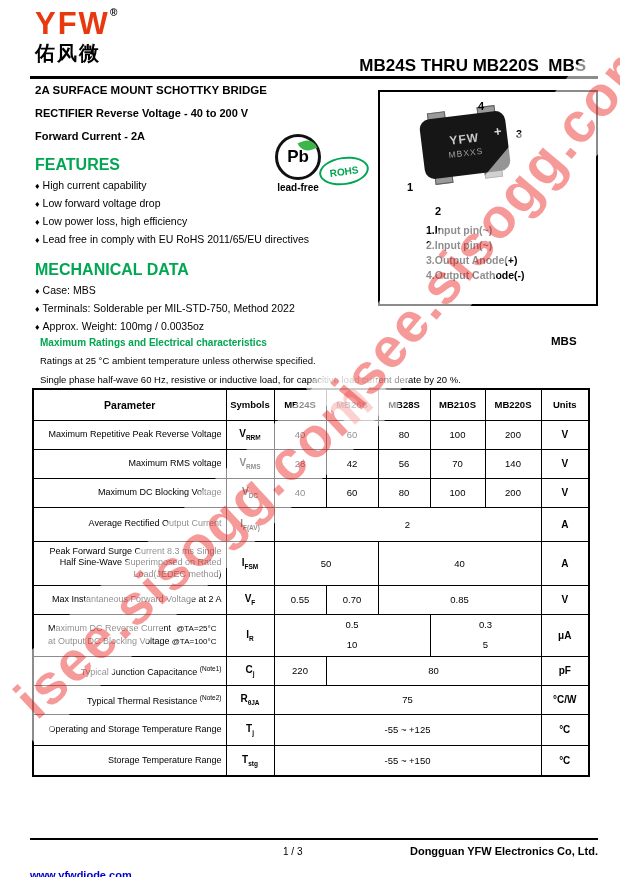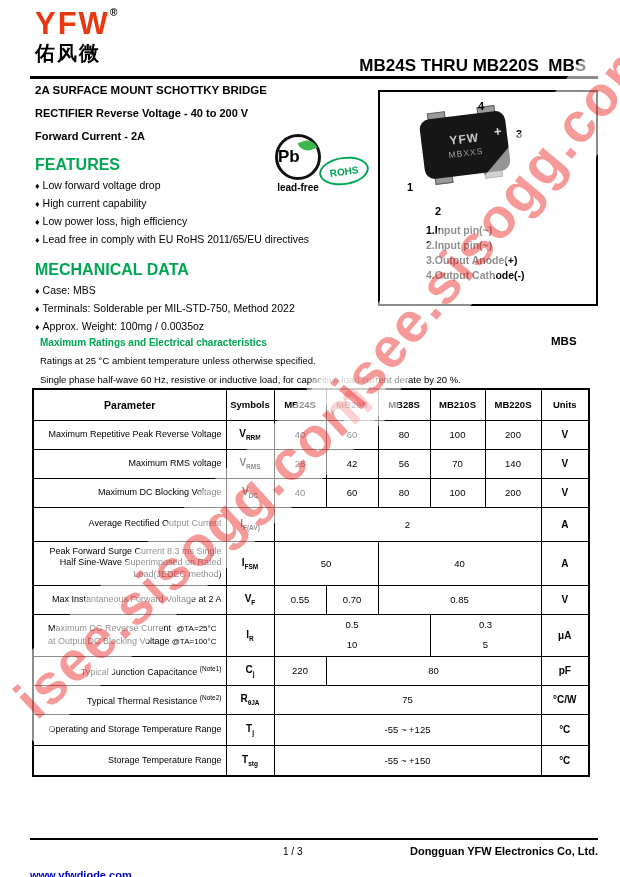--- a/index.html
+++ b/index.html
@@ -19,21 +19,21 @@
   .left-col{position:absolute;left:35px;top:84px;width:340px;}
   .prod-heading{font-size:11.5px;font-weight:bold;}
   .prod-line{font-size:11px;font-weight:bold;margin-top:11px;}
   .sec-heading{font-size:16px;font-weight:bold;color:#00a651;margin-top:14px;margin-bottom:5px;}
   .b-item{font-size:10.5px;margin-top:4px;line-height:13px;}
   .diamond{font-size:9px;margin-right:3px;}
 
   
   .pb-badge{position:absolute;left:270px;top:134px;width:56px;text-align:center;}
   .pb-circle{position:relative;width:46px;height:46px;border:3px solid #111;border-radius:50%;
-             margin:0 auto;display:flex;align-items:center;justify-content:flex-start;}
+             margin:0 auto;display:flex;align-items:center;justify-content:center;}
   .pb-leaf{position:absolute;right:2px;top:3px;width:17px;height:11px;background:#3db54a;
            border-radius:0 11px 0 11px;transform:rotate(-20deg);}
   .pb-text{position:relative;font-size:17px;font-weight:bold;z-index:1;}
   .pb-caption{margin-top:2px;font-size:10px;font-weight:bold;}
   .rohs-badge{position:absolute;left:319px;top:157px;width:50px;height:28px;border:2.5px solid #00a651;
               border-radius:50%;display:flex;align-items:center;justify-content:center;
               color:#00a651;font-size:10px;font-weight:bold;transform:rotate(-8deg);background:#fff;}
 
   
   .pkg-box{position:absolute;left:378px;top:90px;width:220px;height:216px;border:2px solid #000;background:#fff;}
@@ -102,22 +102,22 @@
   </div>
   <div class="doc-title">MB24S THRU MB220S  MBS</div>
   <div class="header-rule"></div>
 
   <div class="left-col">
     <div class="prod-heading">2A SURFACE MOUNT SCHOTTKY BRIDGE</div>
     <div class="prod-line">RECTIFIER Reverse Voltage - 40 to 200 V</div>
     <div class="prod-line">Forward Current - 2A</div>
 
     <div class="sec-heading">FEATURES</div>
+    <div class="b-item"><span class="diamond">♦</span><span>High current capability</span></div>
     <div class="b-item"><span class="diamond">♦</span><span>Low forward voltage drop</span></div>
-    <div class="b-item"><span class="diamond">♦</span><span>High current capability</span></div>
     <div class="b-item"><span class="diamond">♦</span><span>Low power loss, high efficiency</span></div>
     <div class="b-item"><span class="diamond">♦</span><span>Lead free in comply with EU RoHS 2011/65/EU directives</span></div>
 
     <div class="sec-heading">MECHANICAL DATA</div>
     <div class="b-item"><span class="diamond">♦</span><span>Case: MBS</span></div>
     <div class="b-item"><span class="diamond">♦</span><span>Terminals: Solderable per MIL-STD-750, Method 2022</span></div>
     <div class="b-item"><span class="diamond">♦</span><span>Approx. Weight: 100mg / 0.0035oz</span></div>
   </div>
 
   <div class="pb-badge">

